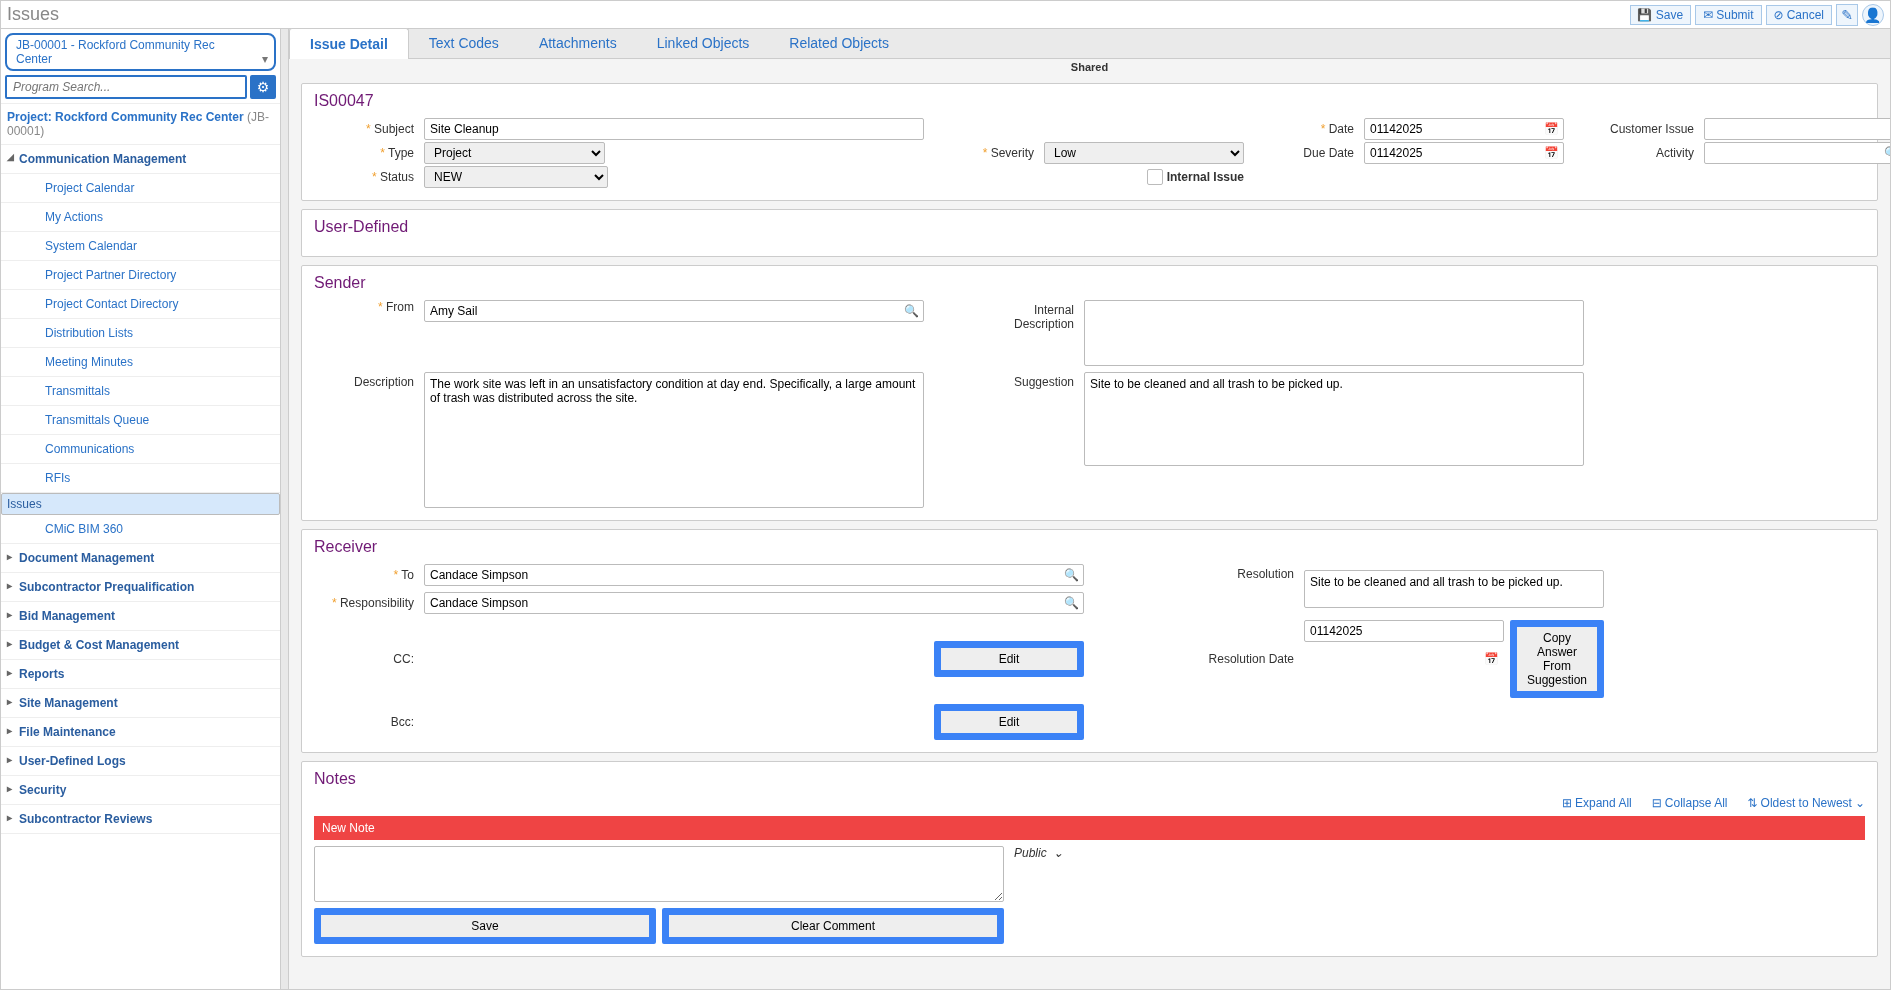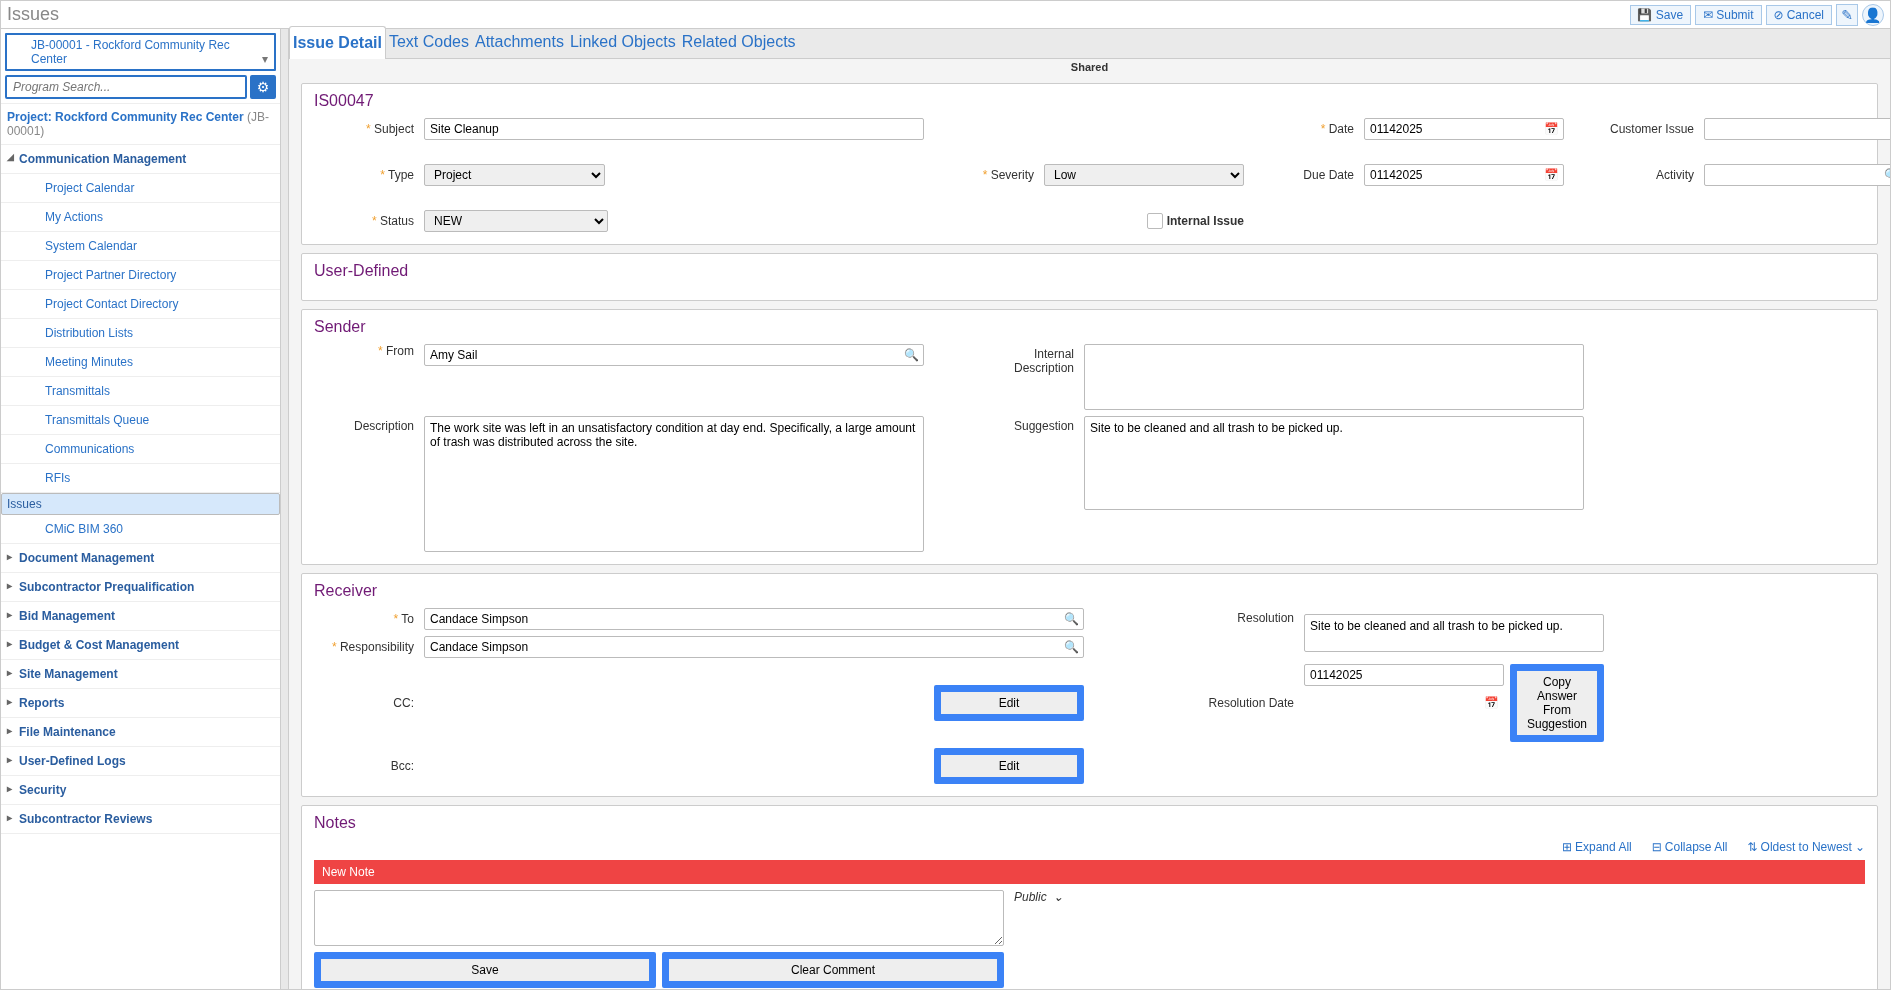--- a/index.html
+++ b/index.html
@@ -6,43 +6,43 @@
 body { font-family: Arial, Helvetica, sans-serif; font-size: 12px; color: #333; background: #fff; overflow: hidden; }
 .app { width: 1891px; height: 990px; display: flex; flex-direction: column; border: 1px solid #ccc; }
 .titlebar { display: flex; align-items: center; justify-content: space-between; padding: 2px 6px; border-bottom: 1px solid #ccc; height: 28px; }
 .titlebar-left { font-size: 18px; color: #888; font-weight: 300; }
 .titlebar-right { display: flex; gap: 4px; align-items: center; }
 .tb-btn { border: 1px solid #a8c8e8; background: #eef5fc; color: #2a72c7; padding: 2px 7px; font-size: 12px; cursor: pointer; display: flex; align-items: center; gap: 3px; }
 .icon-btn { border: 1px solid #a8c8e8; background: #eef5fc; color: #2a72c7; width: 22px; height: 22px; display: flex; align-items: center; justify-content: center; cursor: pointer; font-size: 14px; }
 .body-row { display: flex; flex: 1; min-height: 0; }
 .sidebar { width: 280px; border-right: 1px solid #ccc; display: flex; flex-direction: column; overflow-y: auto; }
 .sidebar-top { padding: 4px; display: flex; flex-direction: column; gap: 4px; border-bottom: 1px solid #eee; }
-.project-select { border: 2px solid #2a72c7; border-radius: 1px; padding: 3px 22px 3px 24px; font-size: 12px; color: #2a72c7; background: #fff; position: relative; cursor: pointer; }
+.project-select { border: 2px solid #2a72c7; border-radius: 8px; padding: 3px 22px 3px 9px; font-size: 12px; color: #2a72c7; background: #fff; position: relative; cursor: pointer; }
 .project-select::after { content: "▾"; position: absolute; right: 6px; color: #777; }
 .search-row { display: flex; gap: 3px; }
 .search-input { flex: 1; border: 2px solid #2a72c7; border-radius: 2px; padding: 3px 6px; font-size: 12px; font-style: italic; color: #999; outline: none; }
 .gear-btn { width: 26px; border: 2px solid #2a72c7; background: #2a72c7; color: #fff; display: flex; align-items: center; justify-content: center; cursor: pointer; font-size: 14px; border-radius: 2px; }
 .proj-header { padding: 6px 6px; font-size: 12px; color: #2a72c7; font-weight: bold; border-bottom: 1px solid #eee; }
 .proj-header .code { color: #888; font-weight: normal; }
 .tree { list-style: none; }
 .tree-sec { border-bottom: 1px solid #eee; padding: 7px 6px 7px 18px; color: #2a5d9f; font-weight: bold; cursor: pointer; position: relative; font-size: 12px; }
 .tree-sec::before { content: "▸"; position: absolute; left: 6px; font-size: 10px; color: #666; }
 .tree-sec.expanded::before { content: "◢"; font-size: 9px; }
 .tree-child { border-bottom: 1px solid #eee; padding: 7px 6px 7px 44px; color: #2a72c7; cursor: pointer; font-size: 12px; }
 .tree-child.sel { background: #d6e8fb; color: #2a5d9f; }
 .splitter { width: 8px; background: #e8e8e8; border-right: 1px solid #ccc; cursor: col-resize; }
 .main { flex: 1; display: flex; flex-direction: column; min-width: 0; background: #f4f4f4; }
 .tabs { display: flex; border-bottom: 1px solid #ccc; background: #eaeaea; position: relative; height: 30px; align-items: flex-end; }
-.tab { padding: 7px 3px; color: #2a72c7; cursor: pointer; font-size: 16px; }
+.tab { padding: 7px 20px; color: #2a72c7; cursor: pointer; font-size: 14px; }
 .tab.active { background: #fff; border: 1px solid #ccc; border-bottom: none; color: #2a72c7; font-weight: bold; border-radius: 3px 3px 0 0; margin-bottom: -1px; }
 .shared-lbl { position: absolute; left: 50%; top: 100%; transform: translate(-50%, 3px); font-size: 11px; font-weight: bold; color: #333; }
 .detail-wrap { flex: 1; overflow-y: auto; padding: 24px 12px 12px 12px; }
 .panel { background: #fff; border: 1px solid #ccc; border-radius: 2px; margin-bottom: 8px; padding: 8px 12px 12px 12px; }
 .panel-title { color: #701a75; font-size: 16px; margin-bottom: 8px; font-weight: normal; }
-.form-grid { display: grid; grid-template-columns: 100px 500px 100px 200px 100px 200px 120px 200px; gap: 24px 10px; align-items: center; }
+.form-grid { display: grid; grid-template-columns: 100px 500px 100px 200px 100px 200px 120px 200px; gap: 2px 10px; align-items: center; }
 .fg2 { display: grid; grid-template-columns: 100px 500px 140px 500px; gap: 6px 10px; align-items: flex-start; }
 .lbl { text-align: right; font-size: 12px; color: #333; white-space: nowrap; }
 .req::before { content: "* "; color: #f0a030; }
 .inp, .sel { width: 100%; border: 1px solid #bbb; border-radius: 2px; padding: 3px 5px; font-size: 12px; font-family: inherit; height: 22px; }
 .ta { width: 100%; border: 1px solid #bbb; border-radius: 2px; padding: 4px 5px; font-size: 12px; font-family: inherit; resize: none; }
 .lookup { position: relative; }
 .lookup .inp { padding-right: 24px; }
 .lookup-ico { position: absolute; right: 5px; top: 50%; transform: translateY(-50%); color: #999; font-size: 12px; pointer-events: none; }
 .date-wrap { position: relative; }
 .date-wrap .inp { padding-right: 24px; }
@@ -107,22 +107,22 @@
           <li class="tree-child">Transmittals</li>
           <li class="tree-child">Transmittals Queue</li>
           <li class="tree-child">Communications</li>
           <li class="tree-child">RFIs</li>
           <li class="tree-child sel">Issues</li>
           <li class="tree-child">CMiC BIM 360</li>
           <li class="tree-sec">Document Management</li>
           <li class="tree-sec">Subcontractor Prequalification</li>
           <li class="tree-sec">Bid Management</li>
           <li class="tree-sec">Budget &amp; Cost Management</li>
+          <li class="tree-sec">Reports</li>
           <li class="tree-sec">Site Management</li>
-          <li class="tree-sec">Reports</li>
           <li class="tree-sec">File Maintenance</li>
           <li class="tree-sec">User-Defined Logs</li>
           <li class="tree-sec">Security</li>
           <li class="tree-sec">Subcontractor Reviews</li>
         </ul>
     </div>
 
     <div class="splitter"></div>
 
     <div class="main">

